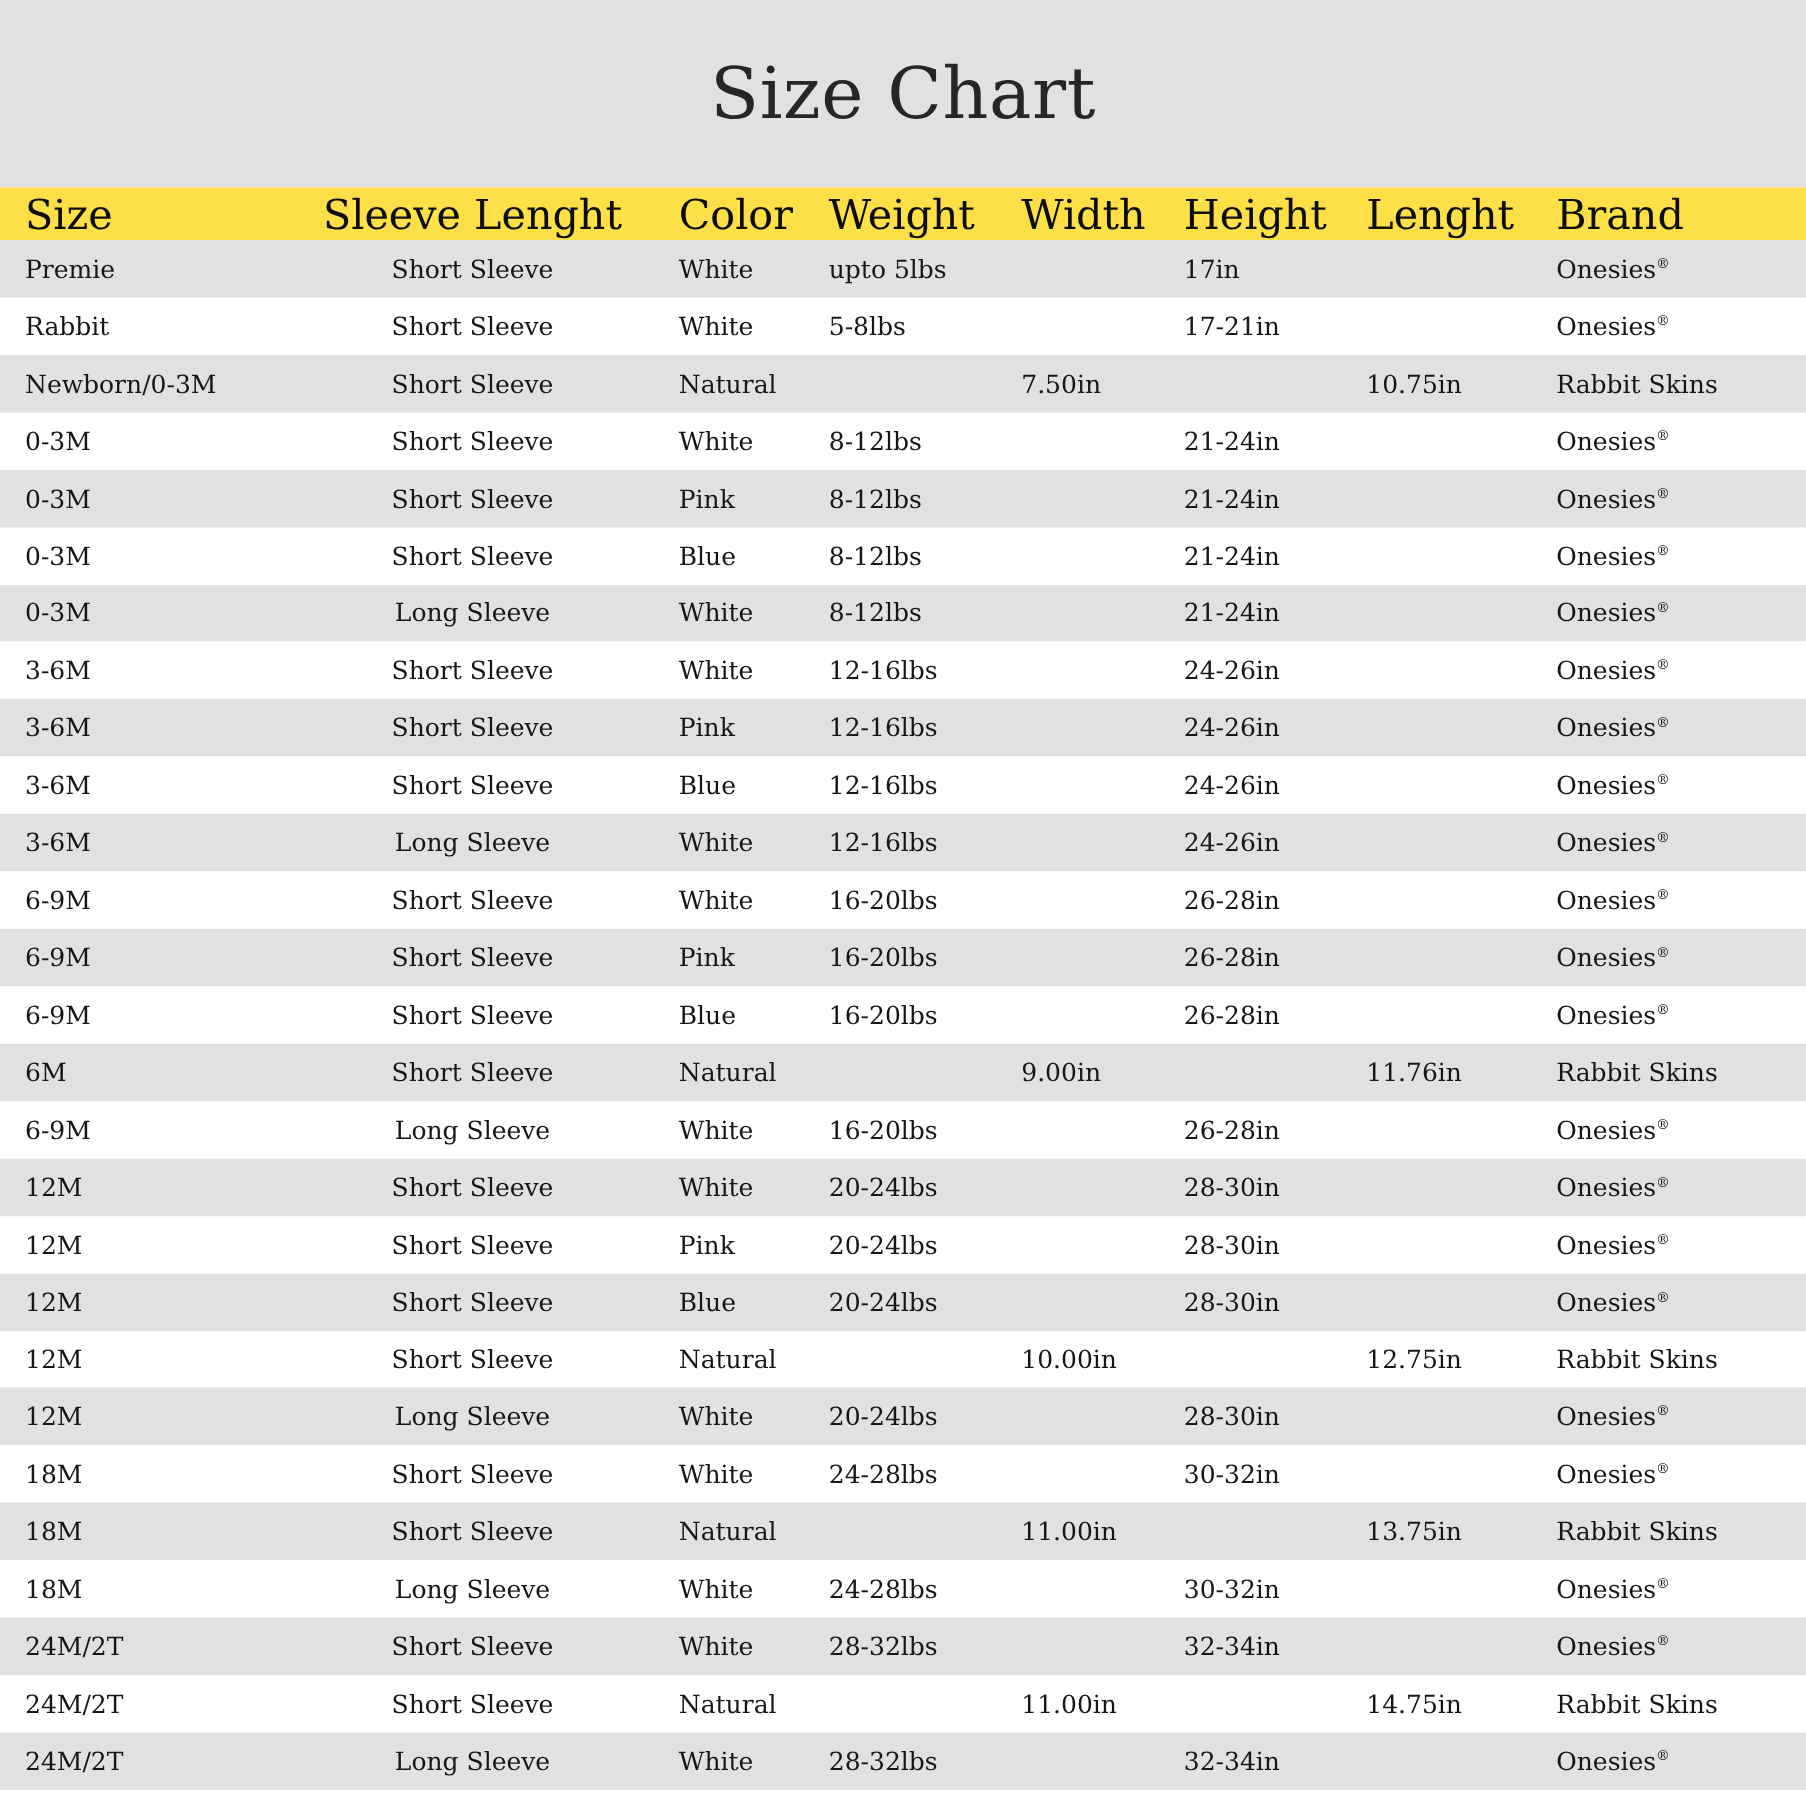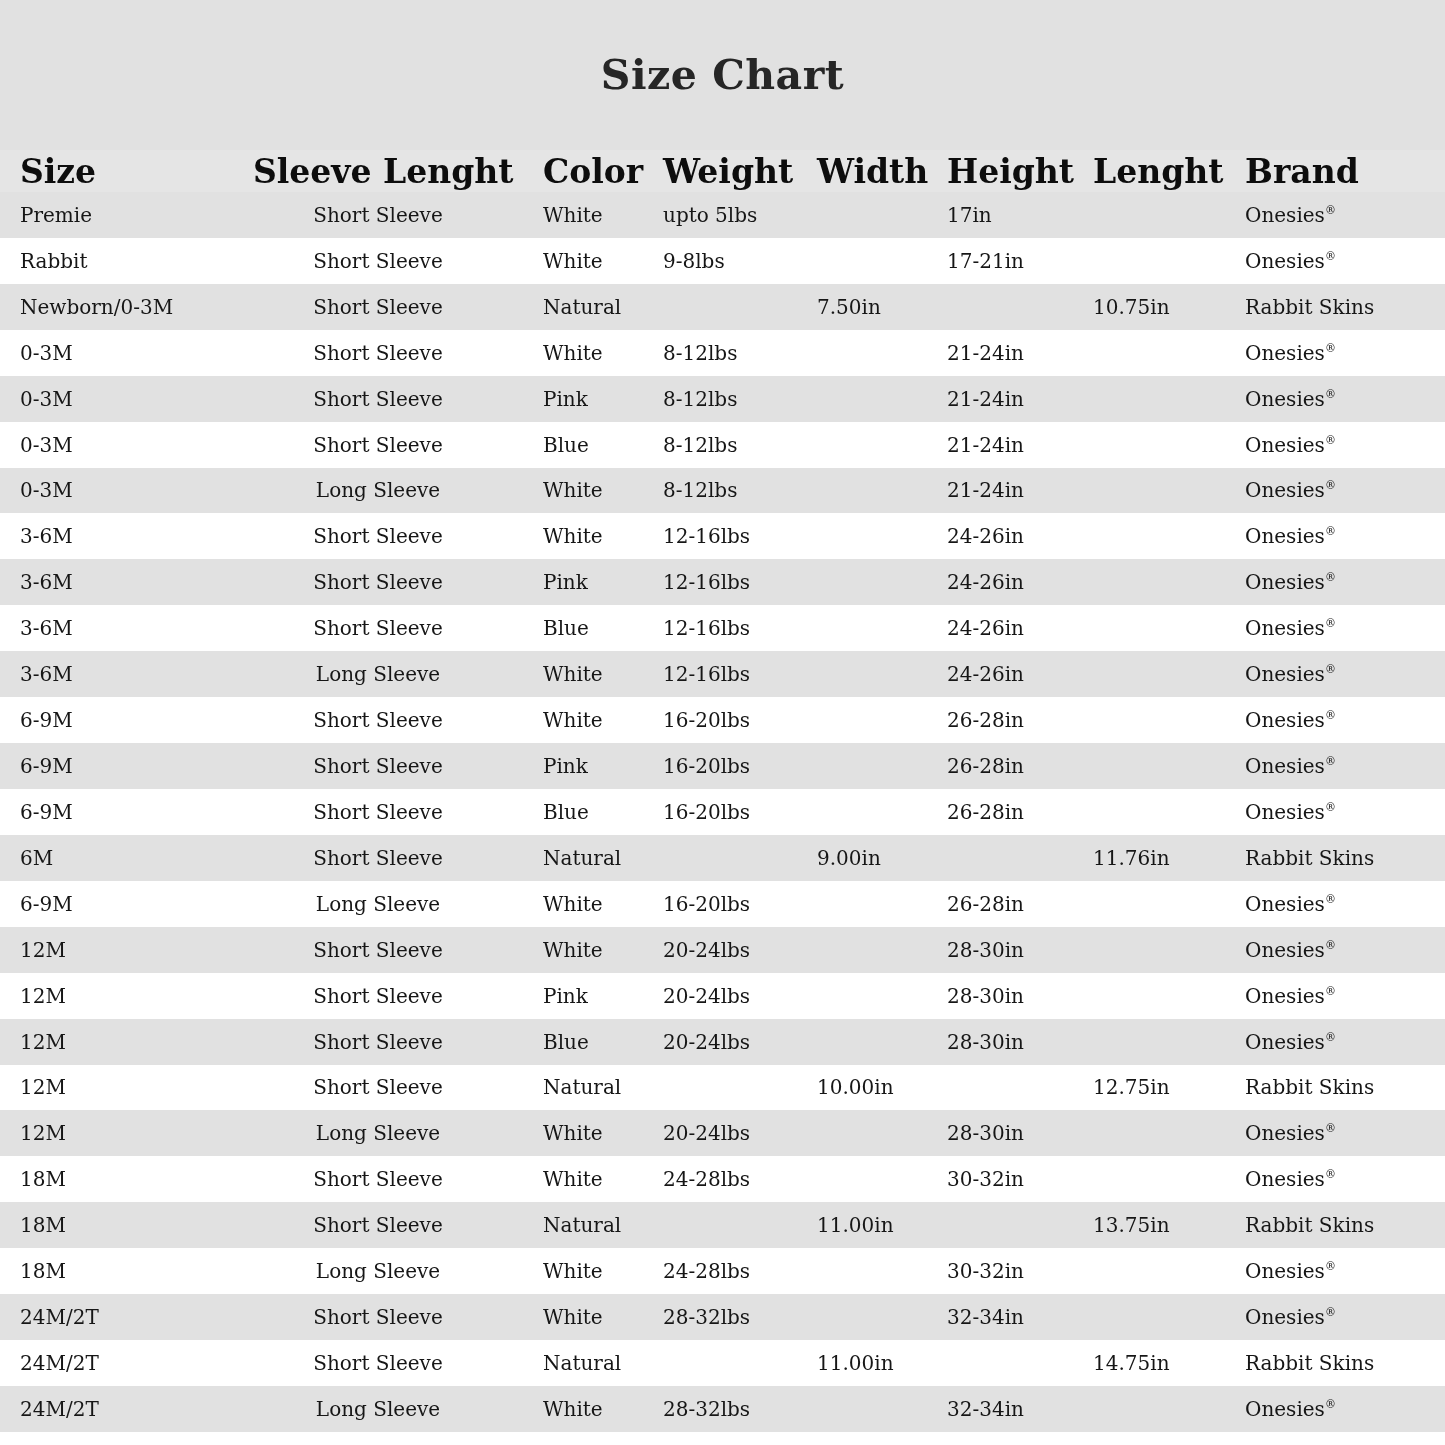--- a/index.html
+++ b/index.html
@@ -18,38 +18,38 @@
   .title-band {
     height: 150px;
     background: #e1e1e1;
     display: flex;
     align-items: center;
     justify-content: center;
   }
 
   .title-band h1 {
     margin: 0;
-    font-size: 41px;
-    font-weight: bold;
+    font-size: 57px;
+    font-weight: normal;
     color: #262626;
     letter-spacing: 0.5px;
   }
 
   .row {
     display: grid;
     grid-template-columns: 233px 250px 160px 154px 130px 146px 152px 1fr;
     align-items: center;
     padding-left: 20px;
     box-sizing: border-box;
   }
 
   .row.header {
     height: 42px;
-    background: #e5e5e5;
-    font-weight: bold;
+    background: #fde047;
+    font-weight: normal;
     font-size: 33px;
     color: #0d0d0d;
   }
 
   #rows .row { height: 45.93px; font-size: 20px; }
   #rows .row:nth-child(odd) { background: #e1e1e1; }
 
   .cell { white-space: nowrap; overflow: visible; }
   .c-sleeve { text-align: center; }
   .c-color  { padding-left: 40px; }
@@ -83,21 +83,21 @@
           <div class="cell c-weight">upto 5lbs</div>
           <div class="cell c-width"></div>
           <div class="cell c-height">17in</div>
           <div class="cell c-lenght"></div>
           <div class="cell c-brand">Onesies<sup>®</sup></div>
         </div>
         <div class="row">
           <div class="cell c-size">Rabbit</div>
           <div class="cell c-sleeve">Short Sleeve</div>
           <div class="cell c-color">White</div>
-          <div class="cell c-weight">9-8lbs</div>
+          <div class="cell c-weight">5-8lbs</div>
           <div class="cell c-width"></div>
           <div class="cell c-height">17-21in</div>
           <div class="cell c-lenght"></div>
           <div class="cell c-brand">Onesies<sup>®</sup></div>
         </div>
         <div class="row">
           <div class="cell c-size">Newborn/0-3M</div>
           <div class="cell c-sleeve">Short Sleeve</div>
           <div class="cell c-color">Natural</div>
           <div class="cell c-weight"></div>

